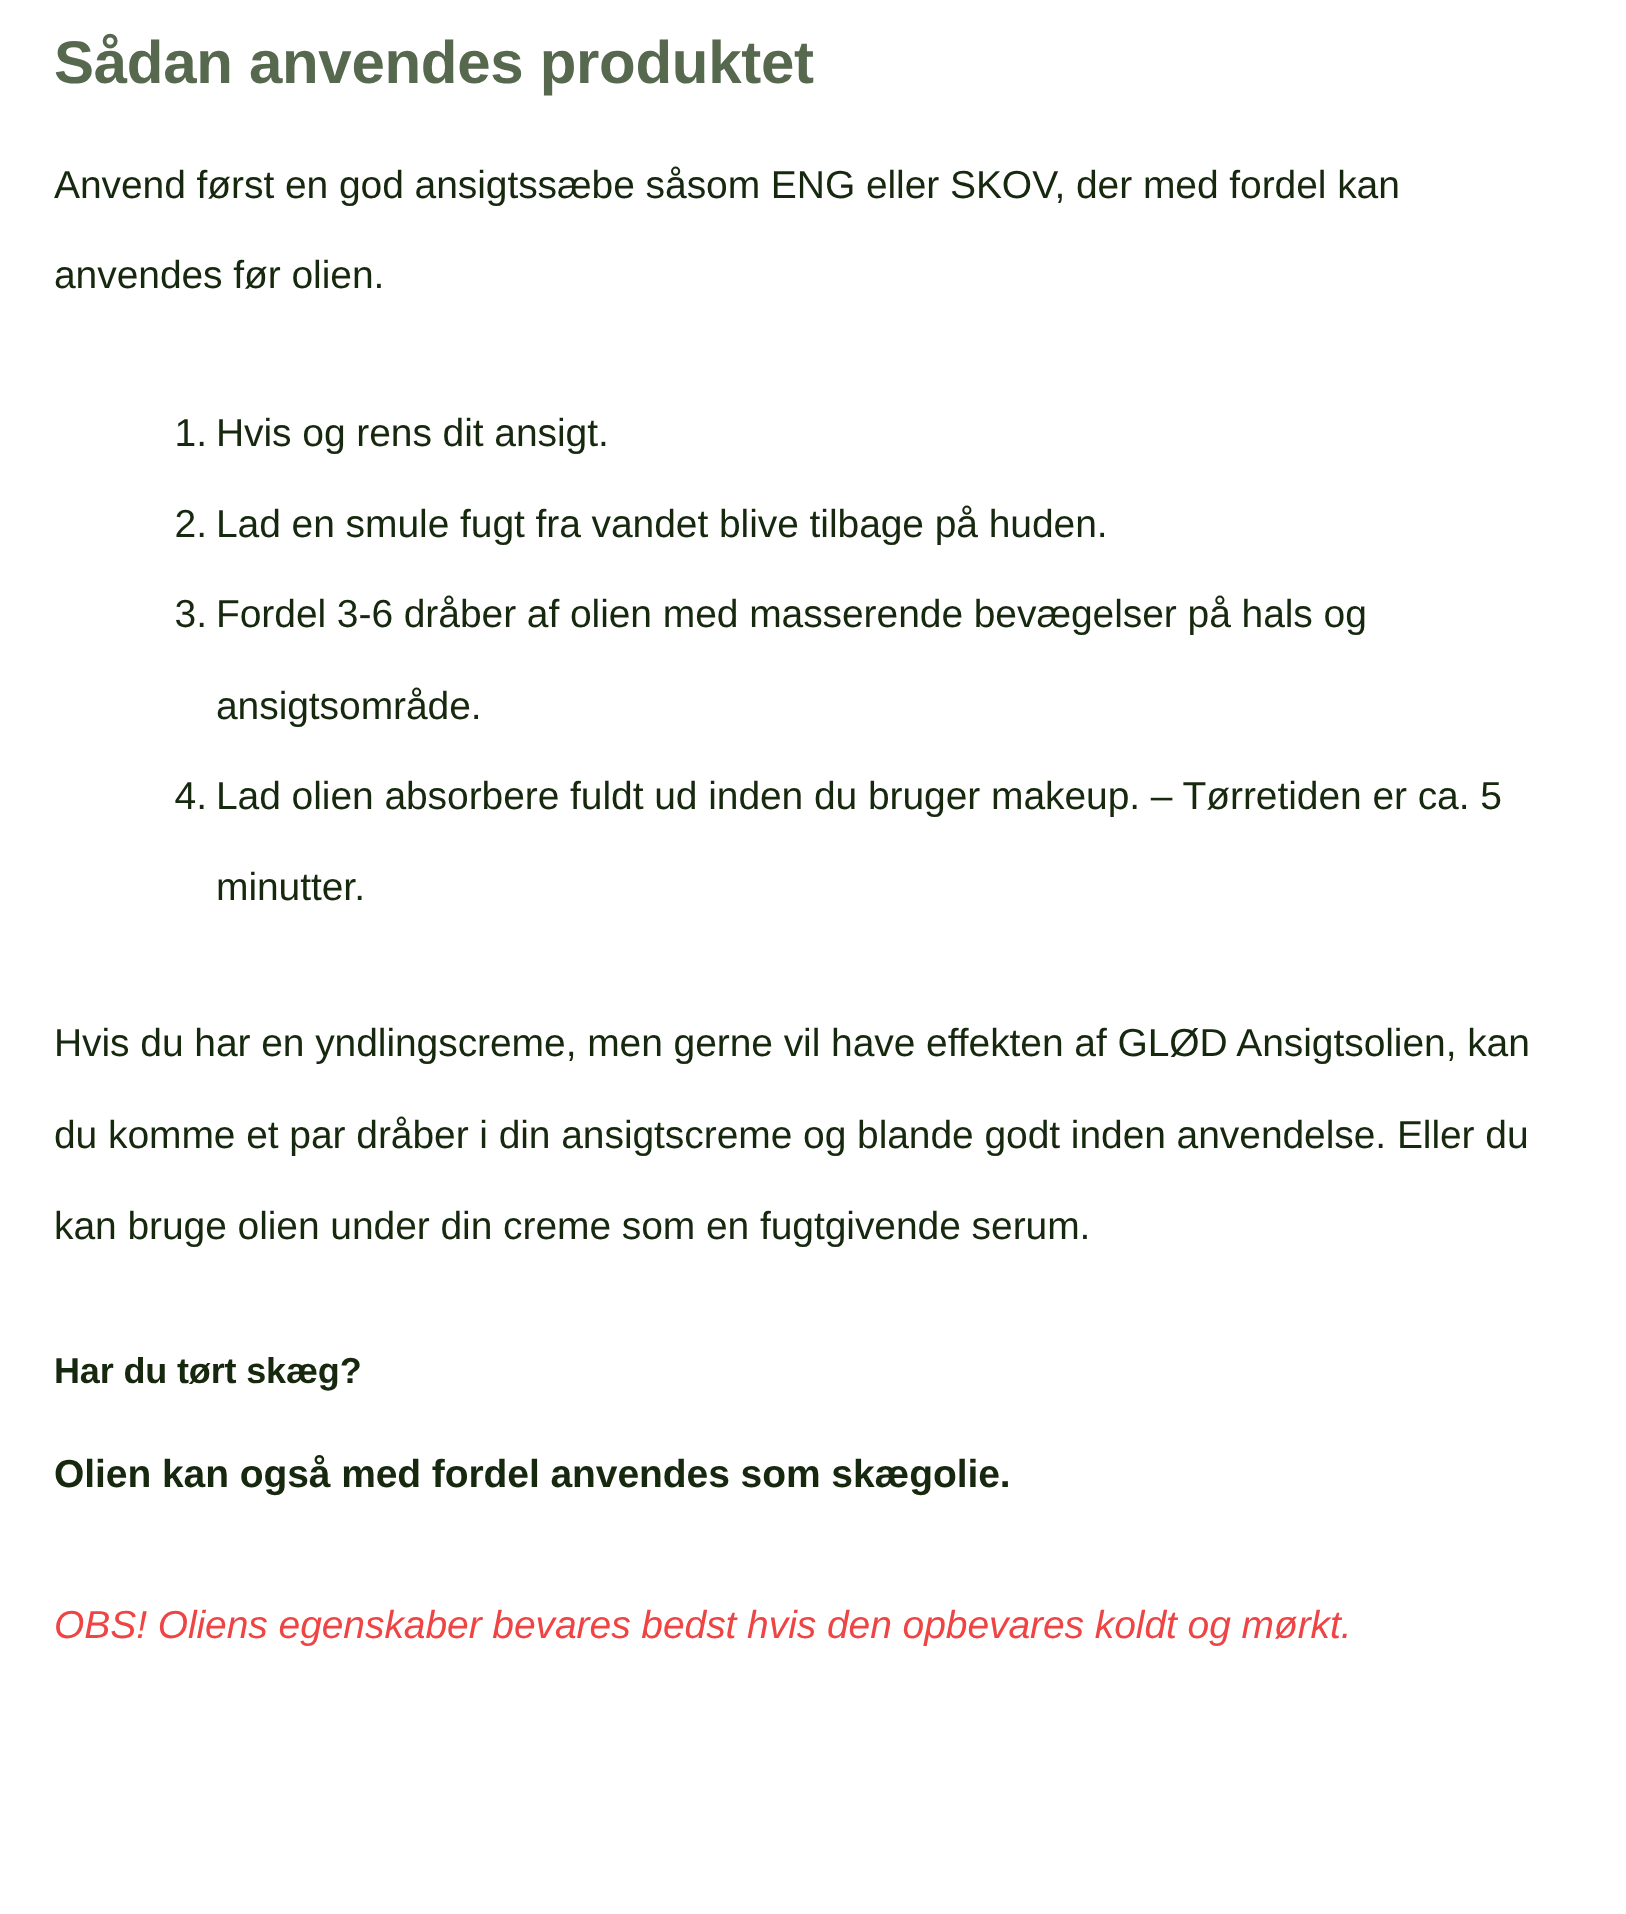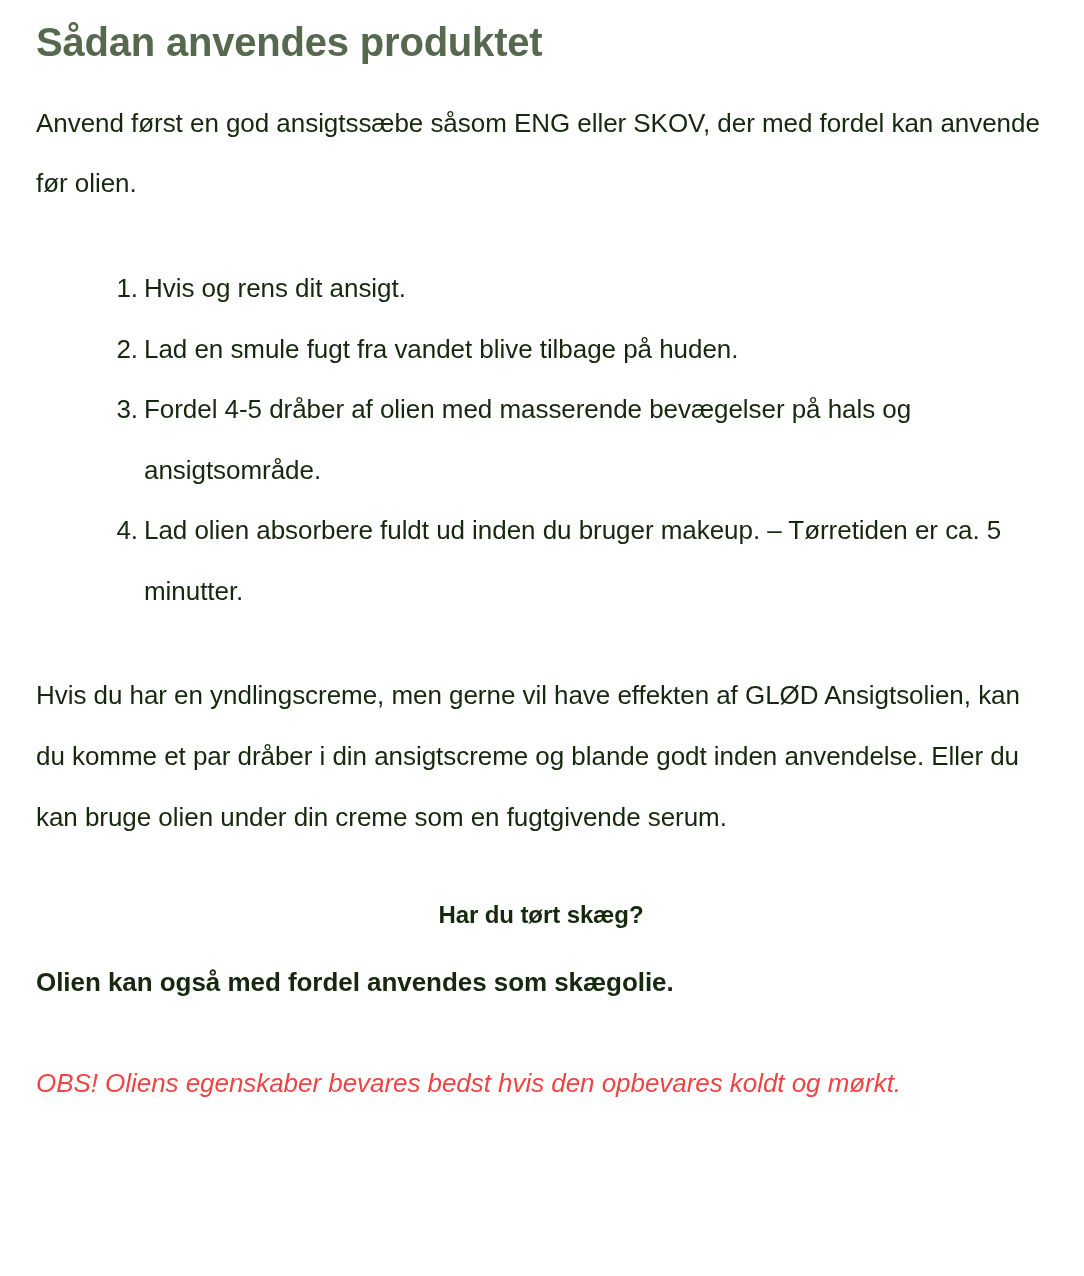--- a/index.html
+++ b/index.html
@@ -85,21 +85,20 @@
     color: #16280E;
   }
 
   .sub-heading {
     font-size: 24px;
     line-height: 1.3;
     font-weight: 700;
     color: #16280E;
     margin: 0 0 22px 0;
     letter-spacing: -0.1px;
-    text-align: center;
   }
 
   .note-italic {
     font-size: 26px;
     line-height: 2.33;
     font-style: italic;
     color: #ef4444;
     margin: 0;
     letter-spacing: -0.05px;
   }
@@ -113,26 +112,26 @@
   }
 </style>
 </head>
 <body>
 
 <div class="page">
 
   <h1 class="doc-title">Sådan anvendes produktet</h1>
 
 
-  <p class="body-text para-gap-lg">Anvend først en god ansigtssæbe såsom ENG eller SKOV, der med fordel kan anvende før olien.</p>
+  <p class="body-text para-gap-lg">Anvend først en god ansigtssæbe såsom ENG eller SKOV, der med fordel kan anvendes før olien.</p>
 
   <ol class="steps">
     <li>Hvis og rens dit ansigt.</li>
     <li>Lad en smule fugt fra vandet blive tilbage på huden.</li>
-    <li>Fordel 4-5 dråber af olien med masserende bevægelser på hals og ansigtsområde.</li>
+    <li>Fordel 3-6 dråber af olien med masserende bevægelser på hals og ansigtsområde.</li>
     <li>Lad olien absorbere fuldt ud inden du bruger makeup. – Tørretiden er ca. 5 minutter.</li>
   </ol>
 
   <p class="body-text">Hvis du har en yndlingscreme, men gerne vil have effekten af GLØD Ansigtsolien, kan du komme et par dråber i din ansigtscreme og blande godt inden anvendelse. Eller du kan bruge olien under din creme som en fugtgivende serum.</p>
 
   <div class="spacer-block"></div>
 
   <h3 class="sub-heading">Har du tørt skæg?</h3>
 
   <p class="body-text para-gap-sm">Olien kan også med fordel anvendes som skægolie.</p>

